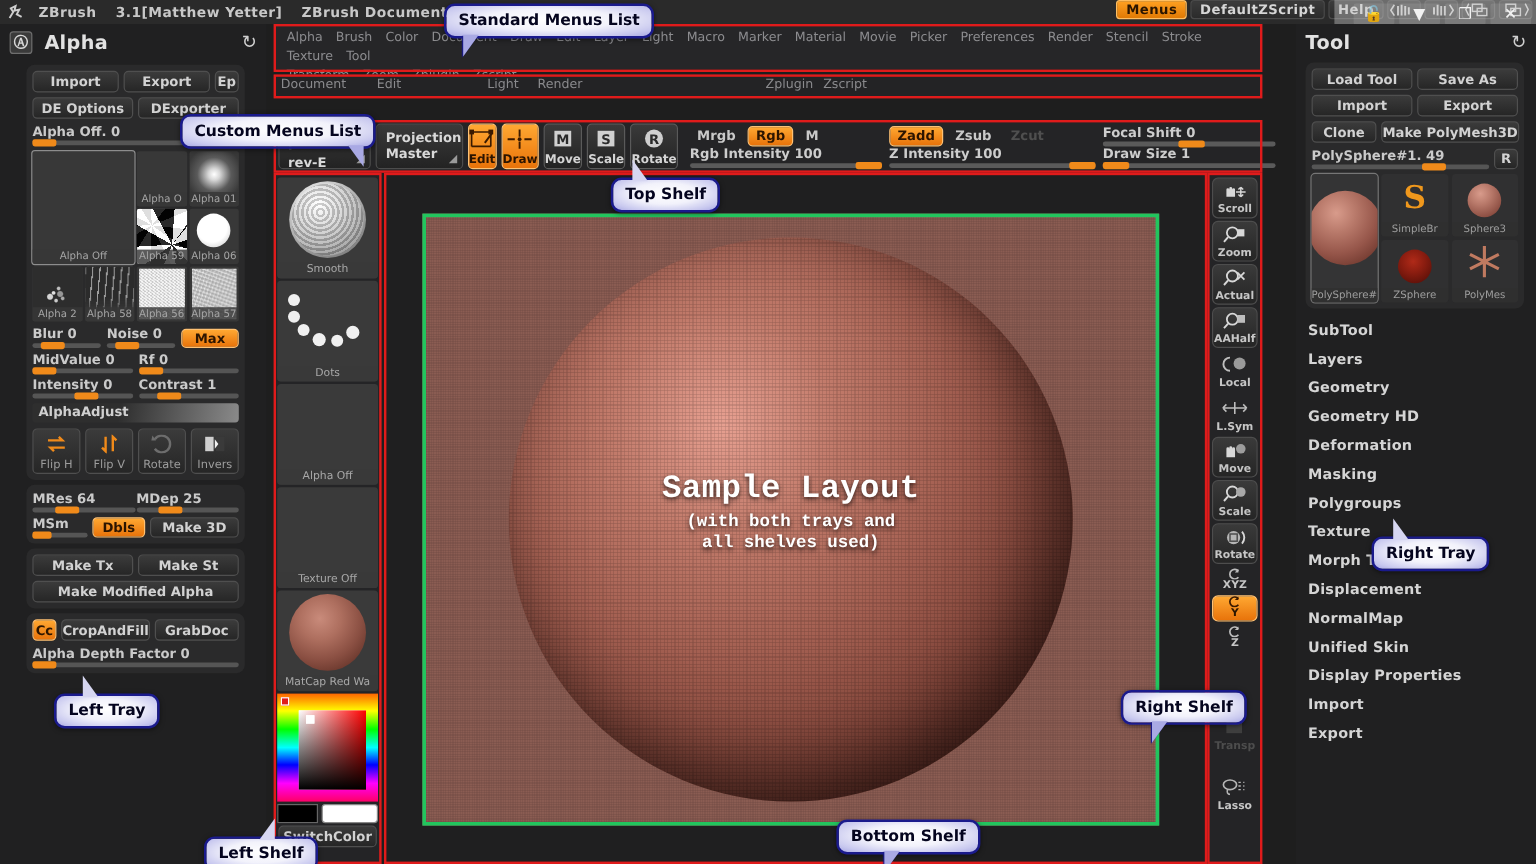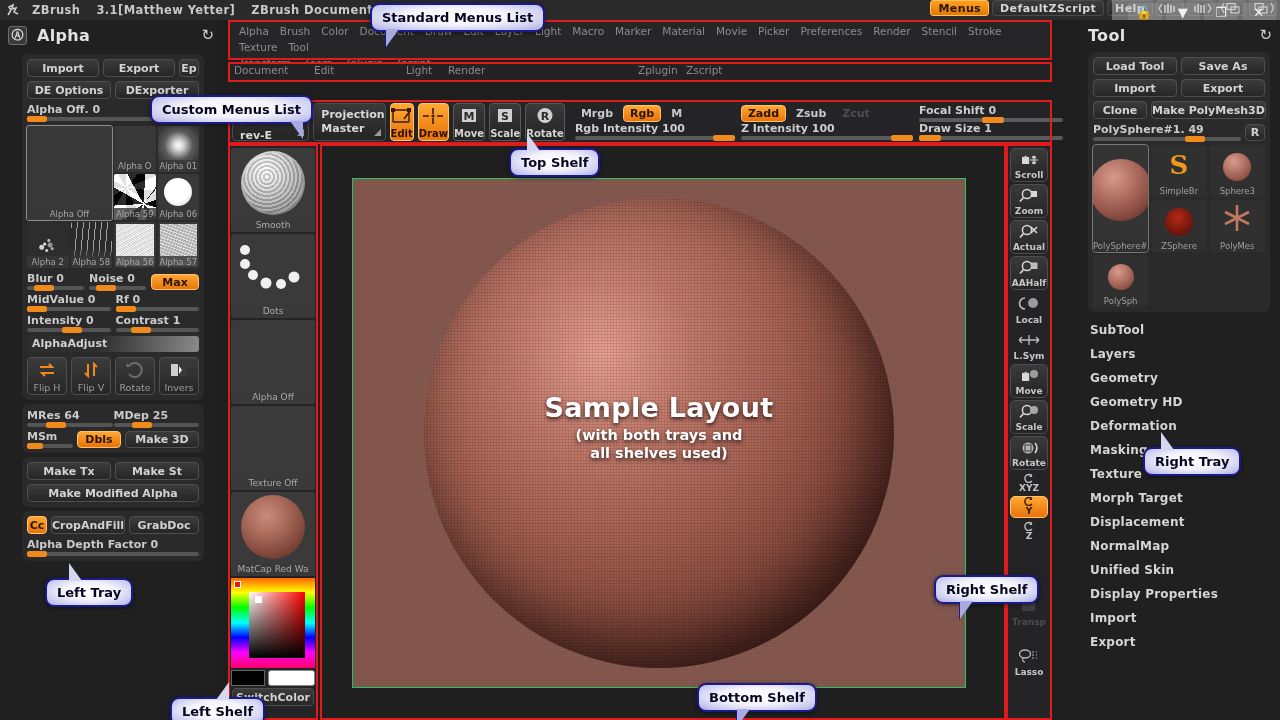--- a/index.html
+++ b/index.html
@@ -200,21 +200,21 @@
   }
   .pick-dot { position: absolute; width: 7px; height: 7px; border: 1px solid #fff; background: #f00; }
   .swrow { display: flex; margin: 2px 3px 2px 3px; height: 16px; gap: 3px; }
   .swrow .a { width: 34px; background: #000; border: 1px solid #666; }
   .swrow .b { flex: 1; background: #fff; border: 1px solid #888; border-radius: 3px; }
 
   
   #canvaswrap { position: absolute; left: 320px; top: 146px; width: 684px; height: 574px; background: #1f1f20; }
   #canvas {
     position: absolute; left: 32px; top: 32px; width: 614px; height: 510px;
-    background: #8a5c52; border: 1px solid #22c55e;
+    background: #8a5c52; border: 3px solid #22c55e; font-family: Liberation Mono, monospace;
   }
   #canvas .grain { position: absolute; inset: 0; opacity: .30;
     background-image: repeating-linear-gradient(0deg, rgba(0,0,0,.22) 0 1px, rgba(255,255,255,0) 1px 2px),
                       repeating-linear-gradient(90deg, rgba(0,0,0,.18) 0 1px, rgba(255,255,255,0) 1px 2px); }
   #bigsphere {
     position: absolute; left: 50%; top: 50%; transform: translate(-50%,-50%);
     width: 470px; height: 470px; border-radius: 50%;
     background: radial-gradient(circle at 38% 33%, #e7a091 0%, #c17a6a 22%, #a35f51 45%, #7e4237 70%, #53241c 92%, #3c1711 100%);
     box-shadow: inset -18px -22px 60px rgba(0,0,0,.55);
   }
@@ -951,35 +951,30 @@
           <div style="position:absolute;left:50%;top:38%;transform:translate(-50%,-50%)">
             <svg width="30" height="30" viewBox="0 0 30 30">
                 <g stroke="#c07a60" stroke-width="2.6">
                   <path d="M15 2v26M3 9l24 12M27 9L3 21"></path>
                 </g>
               </svg>
           </div>
           <div class="cap">PolyMes</div>
         </div>
       </div>
-      <div style="display:grid;grid-template-columns:repeat(3,1fr);gap:3px;margin-top:3px">
-        <div class="tcell">
-          <div class="ball" style="width:26px;height:26px;background:radial-gradient(circle at 38% 30%,#d89b8b 0%,#b8796a 35%,#8d4f43 75%,#5a291f 100%)"></div>
-          <div class="cap">PolySph</div>
-        </div>
-      </div>
     </div>
 
     <div class="subpanels">
       <div class="subitem">SubTool</div>
       <div class="subitem">Layers</div>
       <div class="subitem">Geometry</div>
       <div class="subitem">Geometry HD</div>
       <div class="subitem">Deformation</div>
       <div class="subitem">Masking</div>
+      <div class="subitem">Polygroups</div>
       <div class="subitem">Texture</div>
       <div class="subitem">Morph Target</div>
       <div class="subitem">Displacement</div>
       <div class="subitem">NormalMap</div>
       <div class="subitem">Unified Skin</div>
       <div class="subitem">Display Properties</div>
       <div class="subitem">Import</div>
       <div class="subitem">Export</div>
     </div>
   </div>

